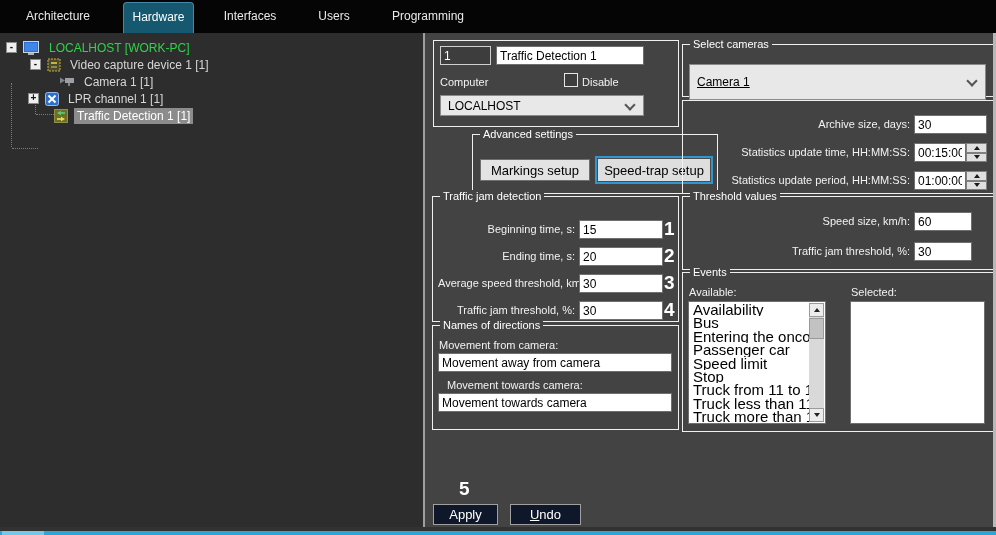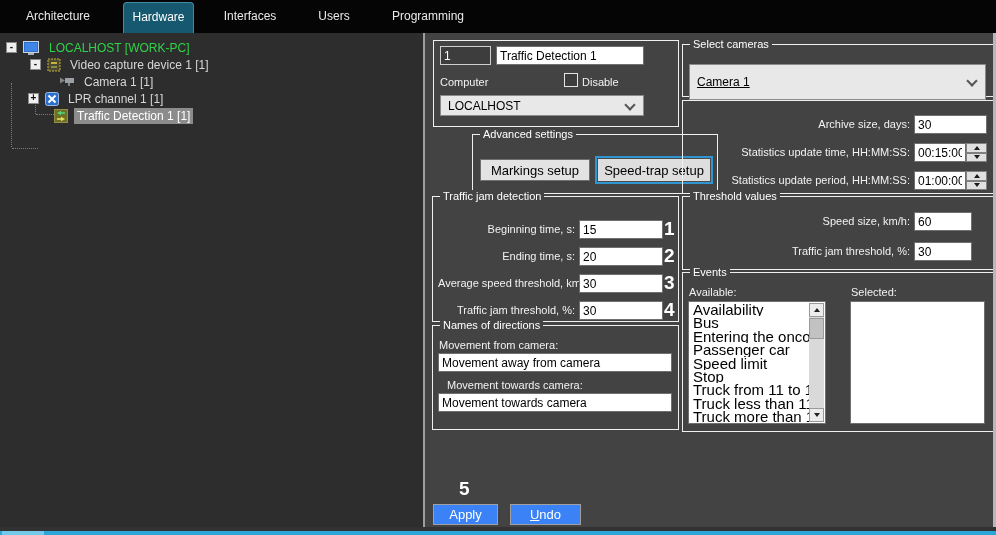--- a/index.html
+++ b/index.html
@@ -33,21 +33,21 @@
   .tinput{position:absolute;background:#fff;border:1px solid #6f6f6f;color:#000;font-size:12px;
           padding:0 3px;font-family:"Liberation Sans",sans-serif;box-sizing:border-box;}
   .tinput.dark{background:#3d3d3d;color:#fff;border:1px solid #cfcfcf;}
   .combo{position:absolute;background:#e8e8e8;border:1px solid #8a8a8a;color:#000;font-size:12px;
          display:flex;align-items:center;padding:0 7px;box-sizing:border-box;}
   .combo .chev{position:absolute;right:9px;top:50%;width:6px;height:6px;margin-top:-5px;
          border-right:2px solid #555;border-bottom:2px solid #555;transform:rotate(45deg);}
   .btn{position:absolute;background:#e3e3e3;border:1px solid #6f6f6f;color:#000;font-size:13px;
        display:flex;align-items:center;justify-content:center;box-sizing:border-box;cursor:default;}
   .btn.focus{border:1px solid #4b4b4b;box-shadow:0 0 0 2px #2f96d2;background:#dedede;}
-  .btn.darkbtn{background:#3b82f6;border:1px solid #a0a0a0;color:#fff;}
+  .btn.darkbtn{background:#0f172a;border:1px solid #a0a0a0;color:#fff;}
   .chk{position:absolute;width:12px;height:12px;background:#3d3d3d;border:1px solid #e6e6e6;
        box-sizing:content-box;}
   .badge{position:absolute;color:#fff;font-size:19px;font-weight:bold;line-height:20px;}
   
   .spin{position:absolute;width:21px;display:flex;flex-direction:column;box-sizing:border-box;}
   .spin div{flex:1;background:#e0e0e0;border:1px solid #808080;display:flex;align-items:center;
             justify-content:center;}
   .spin .up::after{content:"";border-left:3px solid transparent;border-right:3px solid transparent;
             border-bottom:4px solid #1a1a1a;}
   .spin .dn::after{content:"";border-left:3px solid transparent;border-right:3px solid transparent;

